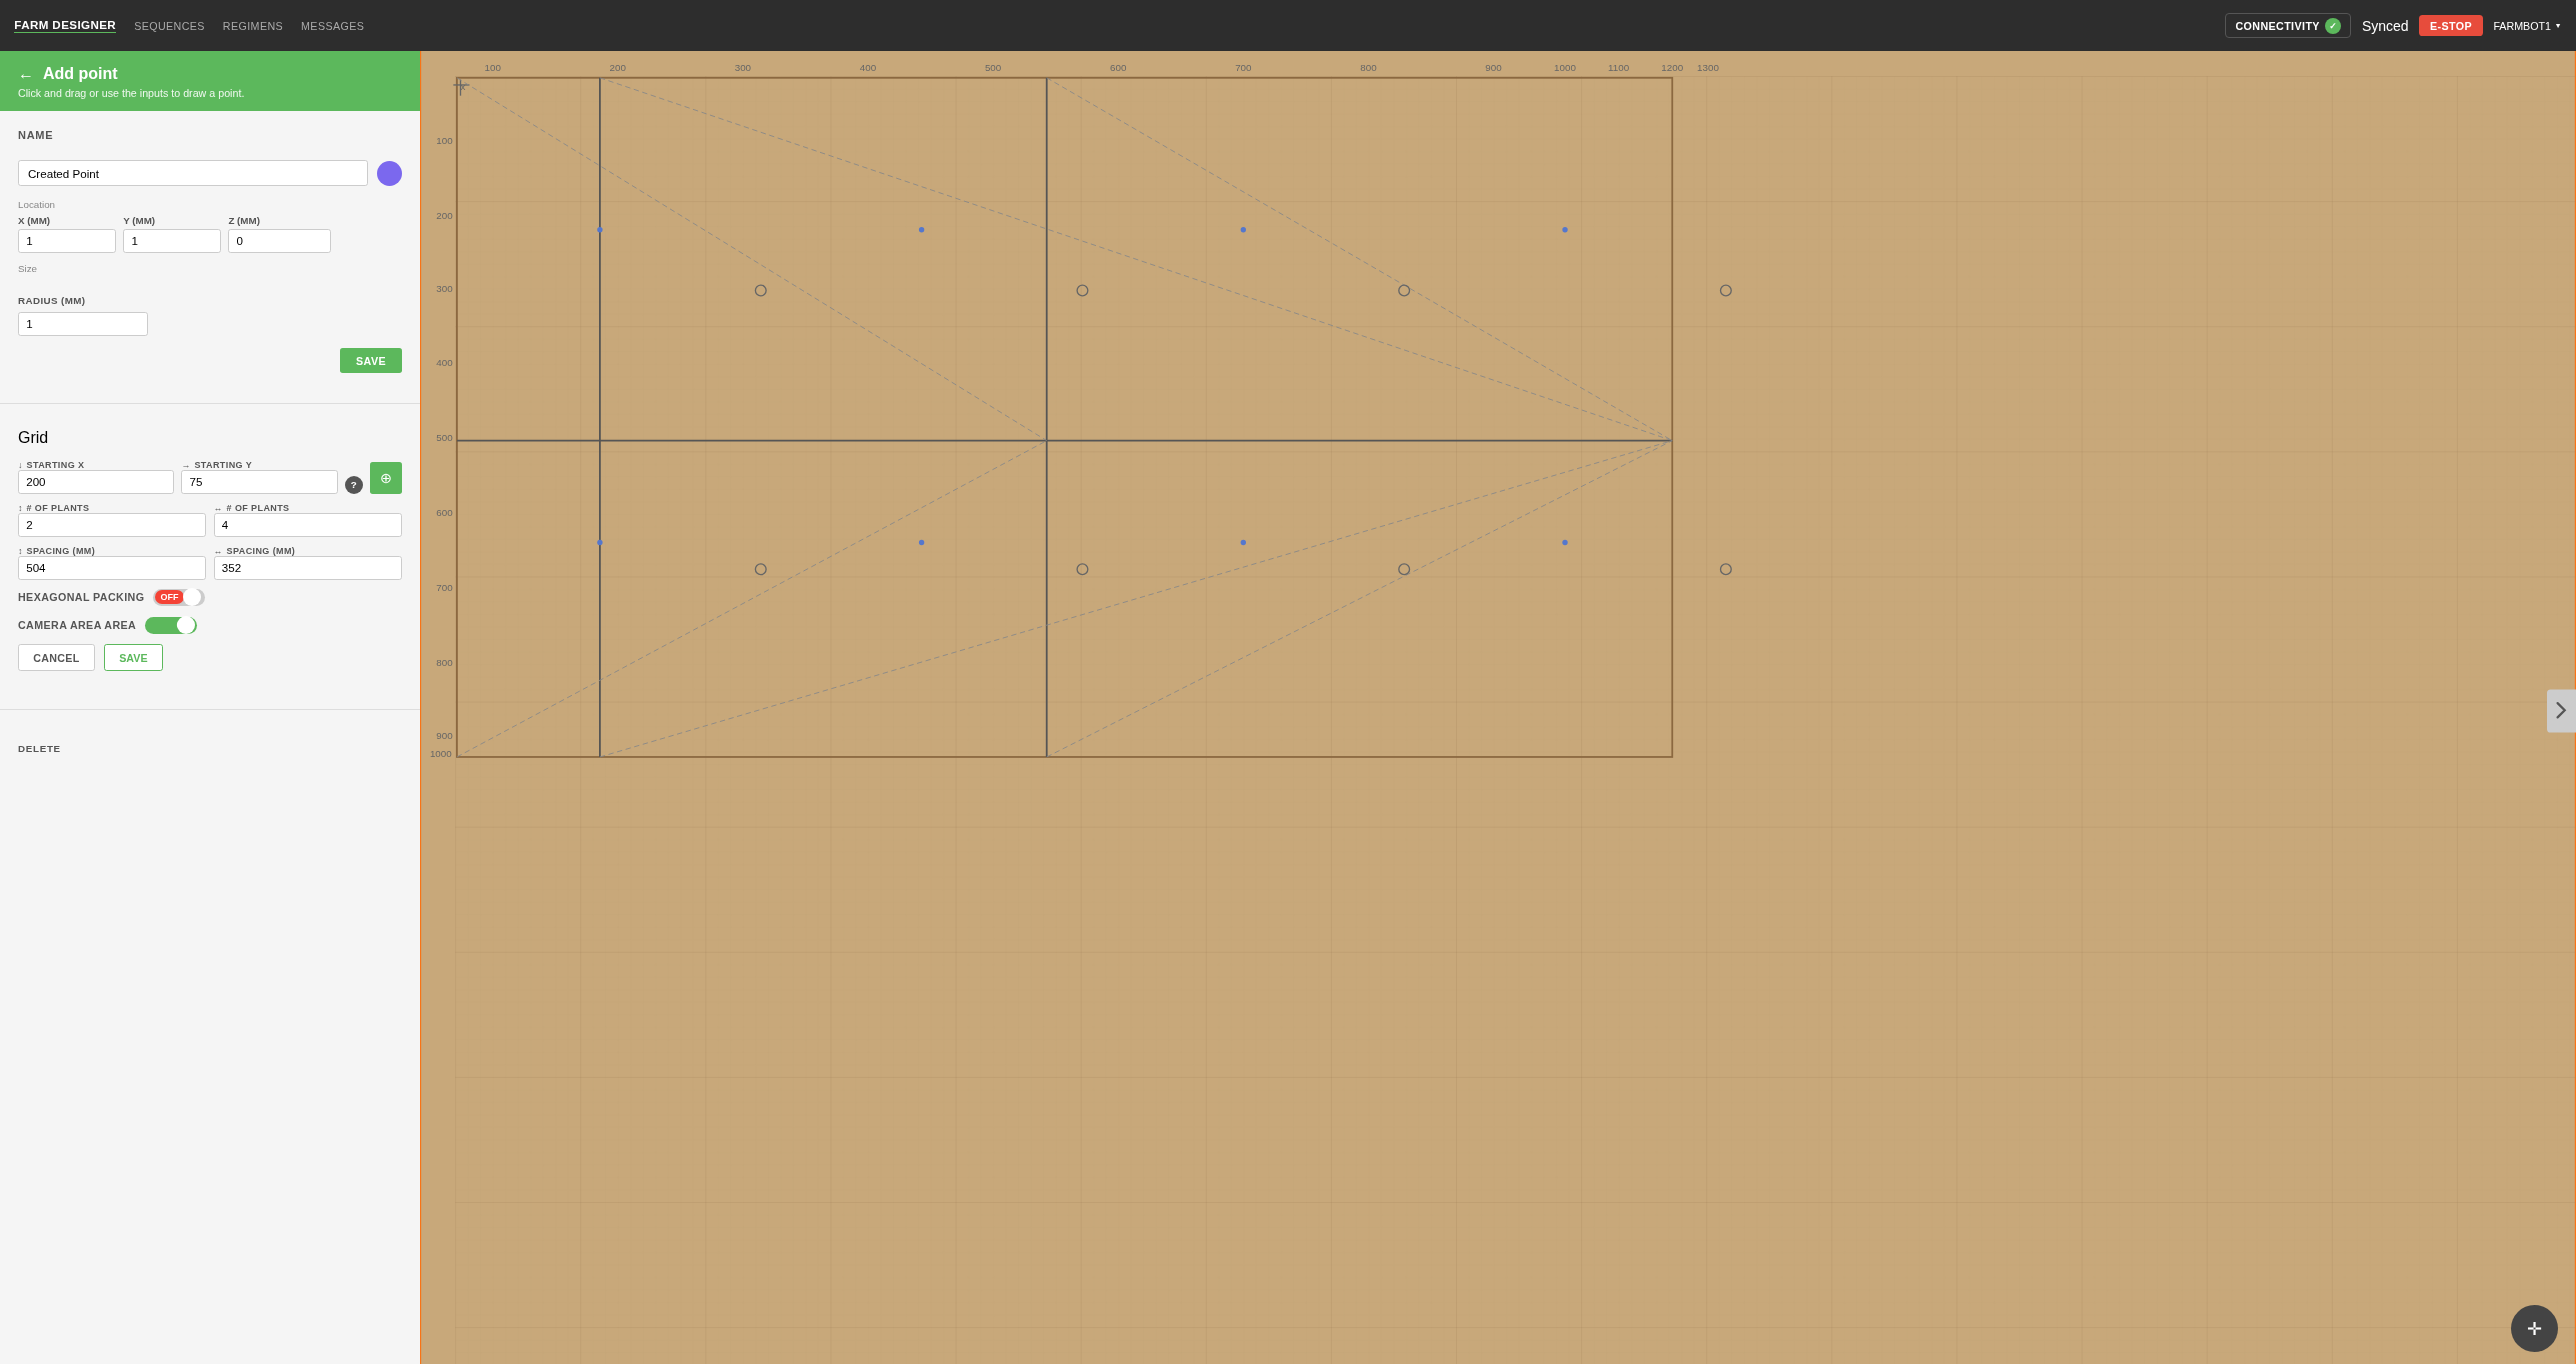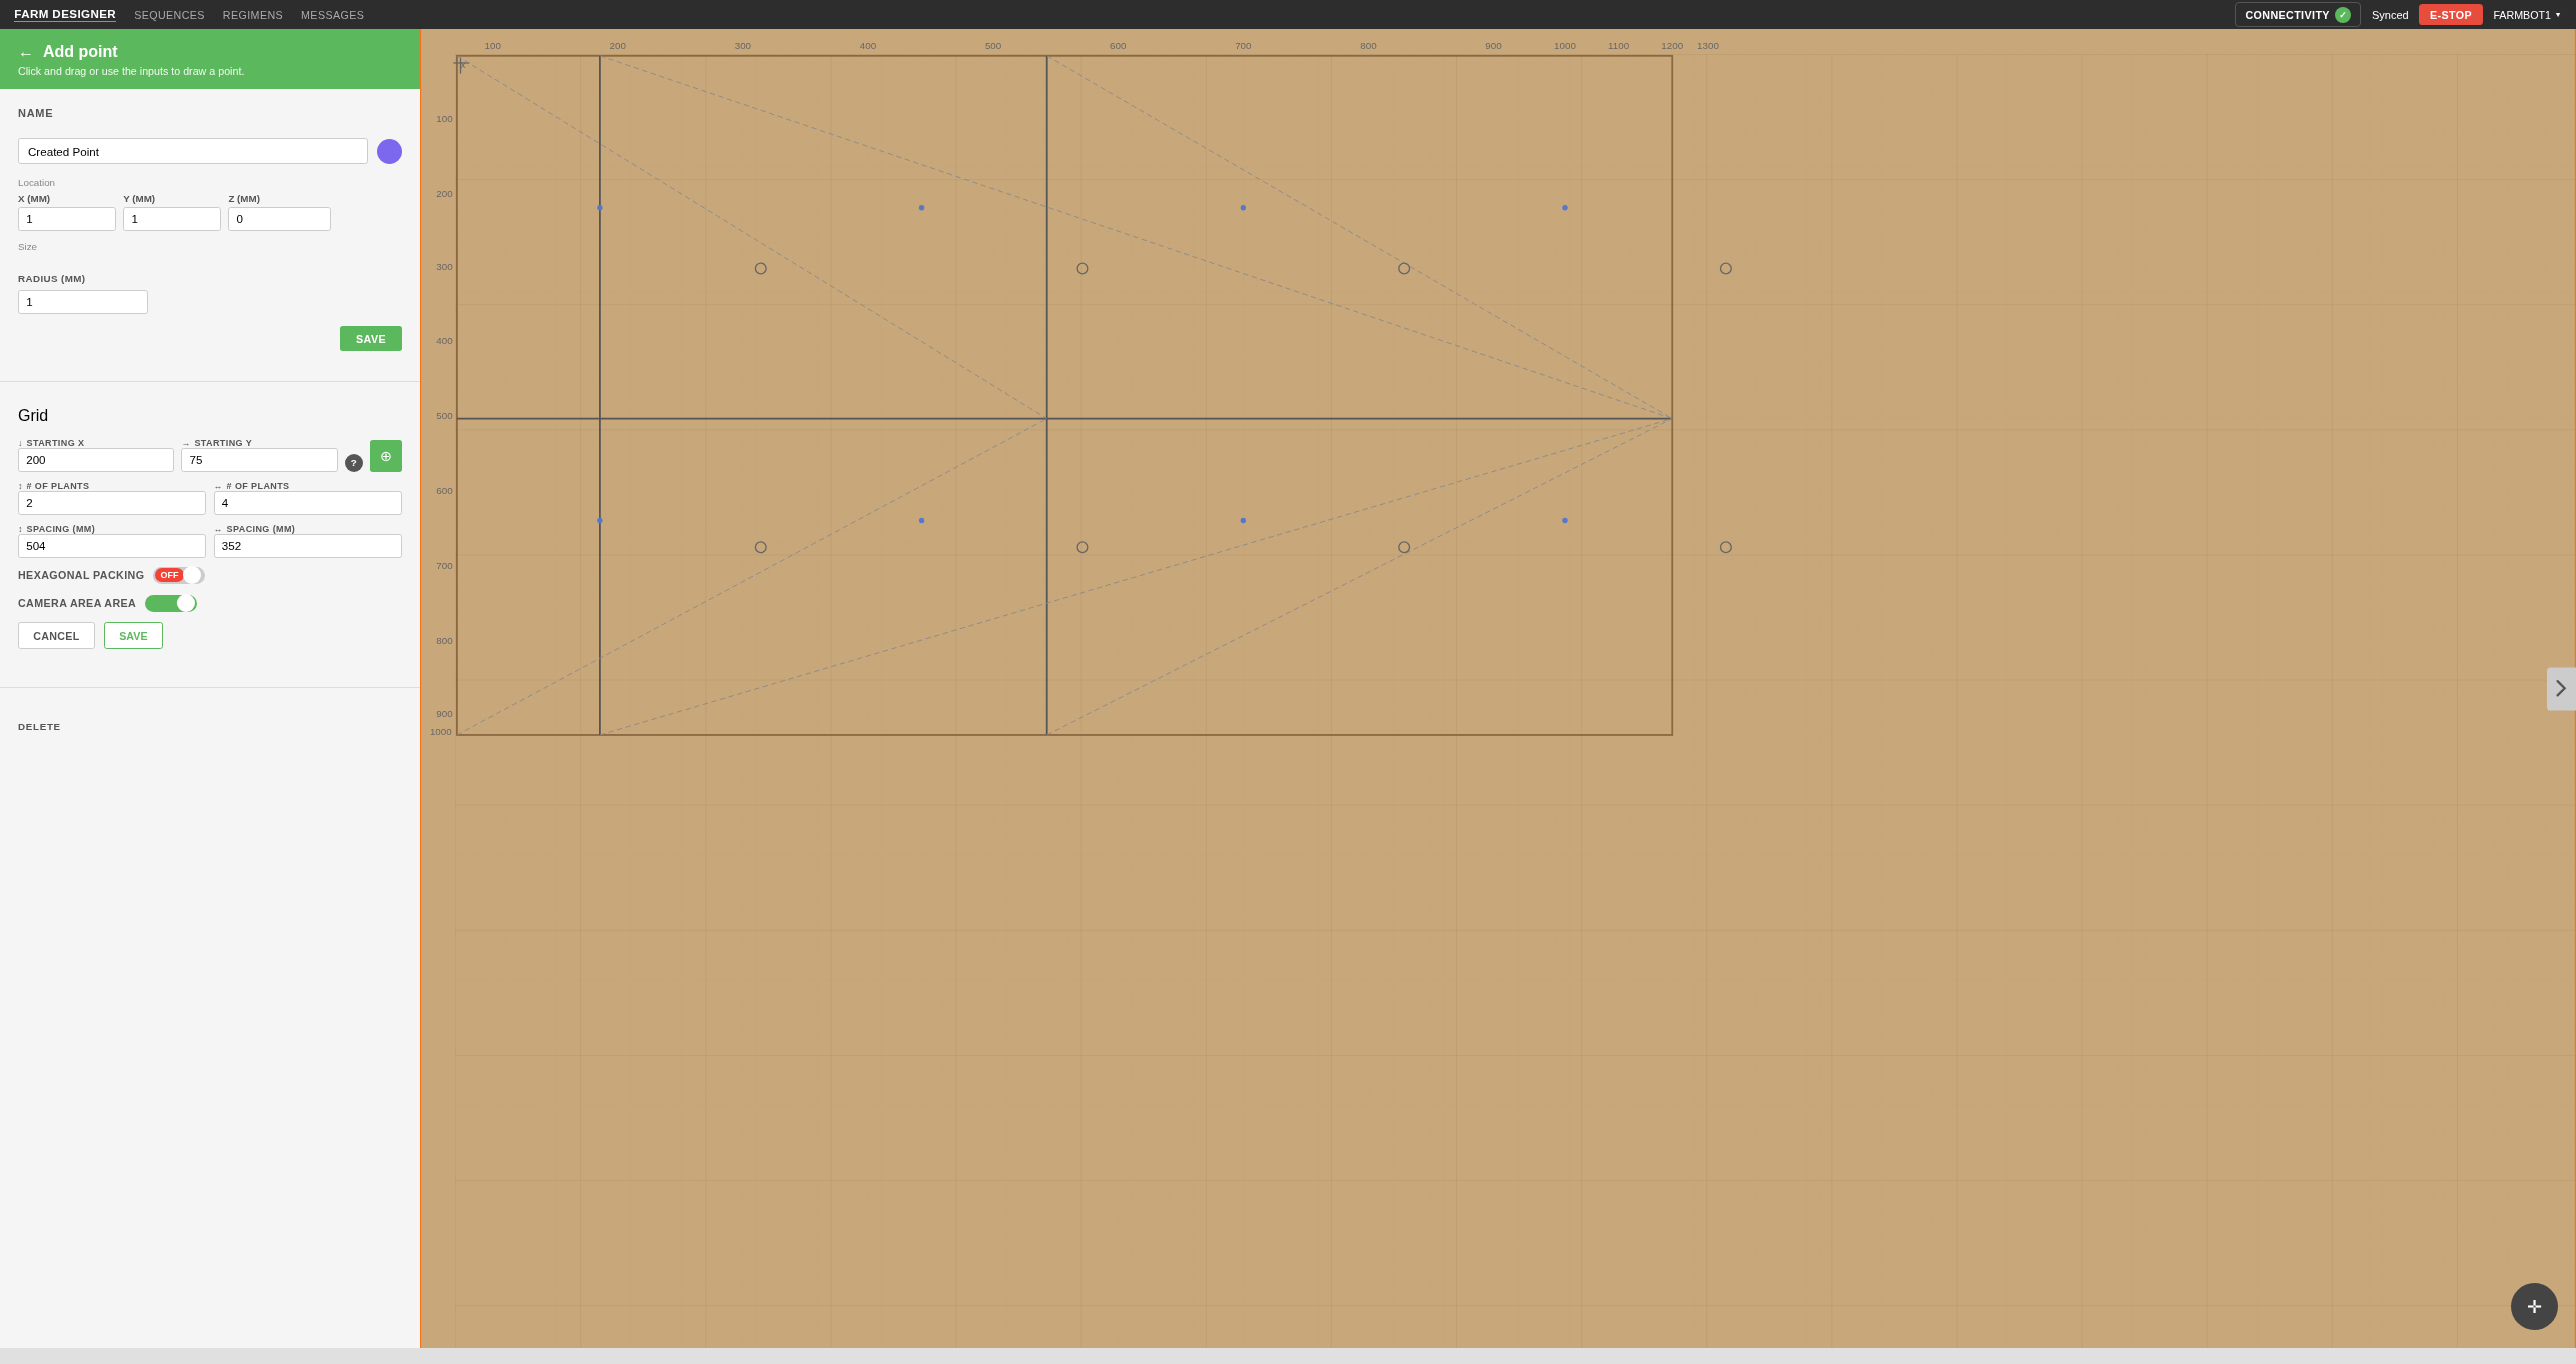--- a/index.html
+++ b/index.html
@@ -1,40 +1,40 @@
 <!DOCTYPE html>
 <html style="font-size:14.3px"><head>
   <meta charset="utf-8">
   <style>
     * { box-sizing: border-box; margin: 0; padding: 0; }
     body { font-family: -apple-system, BlinkMacSystemFont, 'Segoe UI', sans-serif; background: #e0e0e0; overflow: hidden; }
 
     
     .navbar {
-      display: flex; align-items: center; background: #2d2d2d; height: 29px;
+      display: flex; align-items: center; background: #2d2d2d; height: 51px;
       padding: 0 14.3px; position: relative; z-index: 10;
     }
     .nav-brand {
       color: #fff; font-weight: 700; font-size: 11.6px; letter-spacing: 0.4px;
       border-bottom: 1.8px solid #5cb85c; padding-bottom: 1.8px; margin-right: 18px;
     }
     .nav-item {
       color: #aaa; font-size: 10.7px; font-weight: 500; margin-right: 18px;
       cursor: pointer; letter-spacing: 0.4px; padding: 3.6px 0;
     }
     .nav-right { margin-left: auto; display: flex; align-items: center; gap: 10.7px; }
     .connectivity-btn {
       border: 1.8px solid #555; border-radius: 4px; background: transparent;
       color: #fff; font-size: 10.7px; font-weight: 600; padding: 3.6px 9px;
       display: flex; align-items: center; gap: 5.4px; cursor: pointer; letter-spacing: 0.4px;
     }
     .conn-check { width: 16px; height: 16px; background: #5cb85c; border-radius: 50%;
       display: flex; align-items: center; justify-content: center; }
     .conn-check::after { content: '✓'; color: #fff; font-size: 9px; font-weight: 700; }
-    .synced-text { color: #fff; font-size: 11px; font-weight: 500; }
+    .synced-text { color: #fff; font-size: 14px; font-weight: 500; }
     .estop-btn {
       background: #e74c3c; color: #fff; border: none; border-radius: 3.6px;
       font-size: 10.7px; font-weight: 700; padding: 4.5px 10.7px; cursor: pointer; letter-spacing: 0.4px;
     }
     .farmbot-btn {
       color: #fff; font-size: 10.7px; font-weight: 500; cursor: pointer;
       display: flex; align-items: center; gap: 3.6px;
     }
     .farmbot-btn::after { content: '▼'; font-size: 7.2px; }
 

